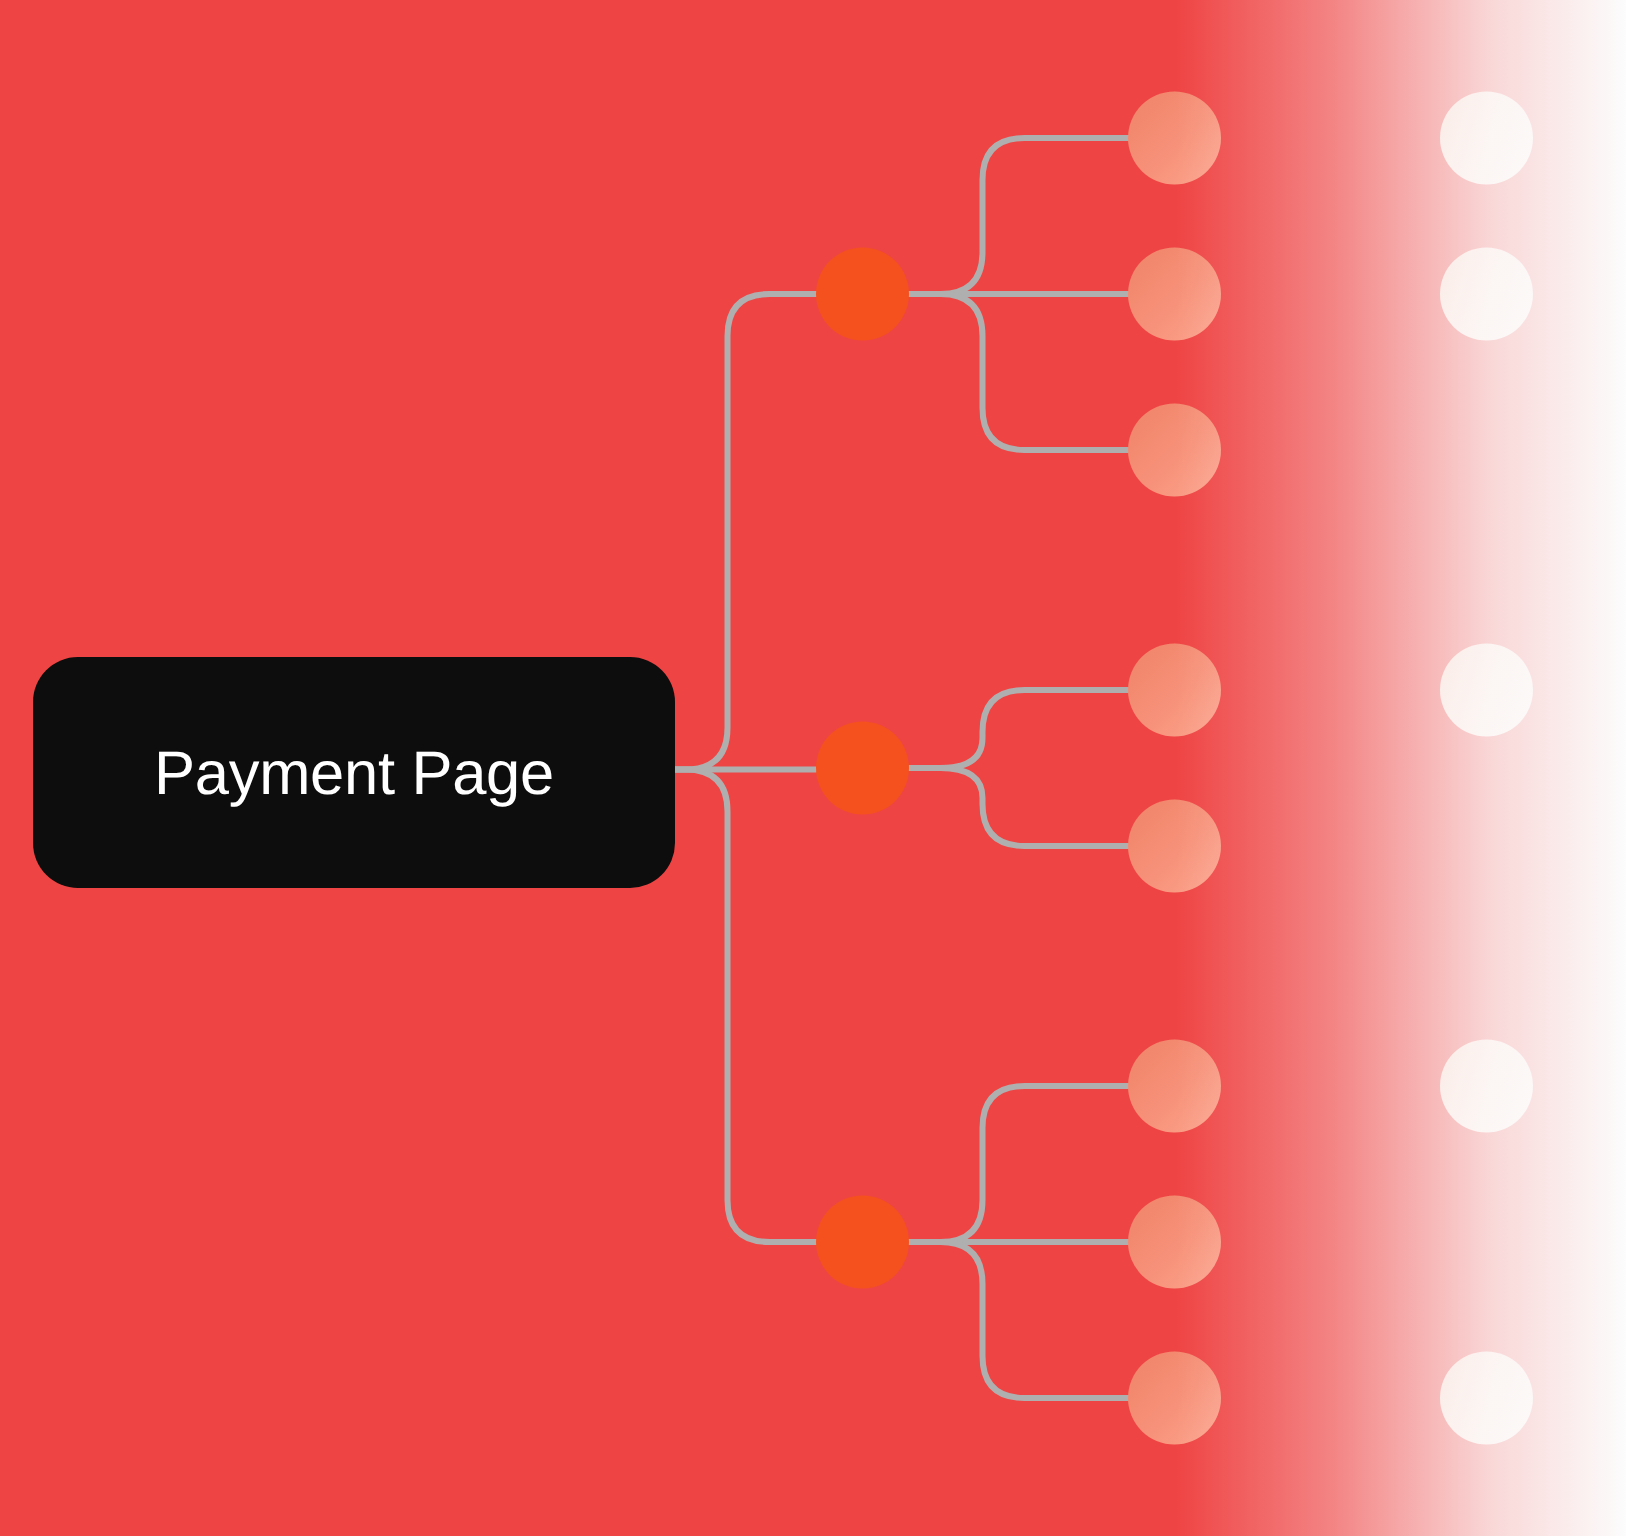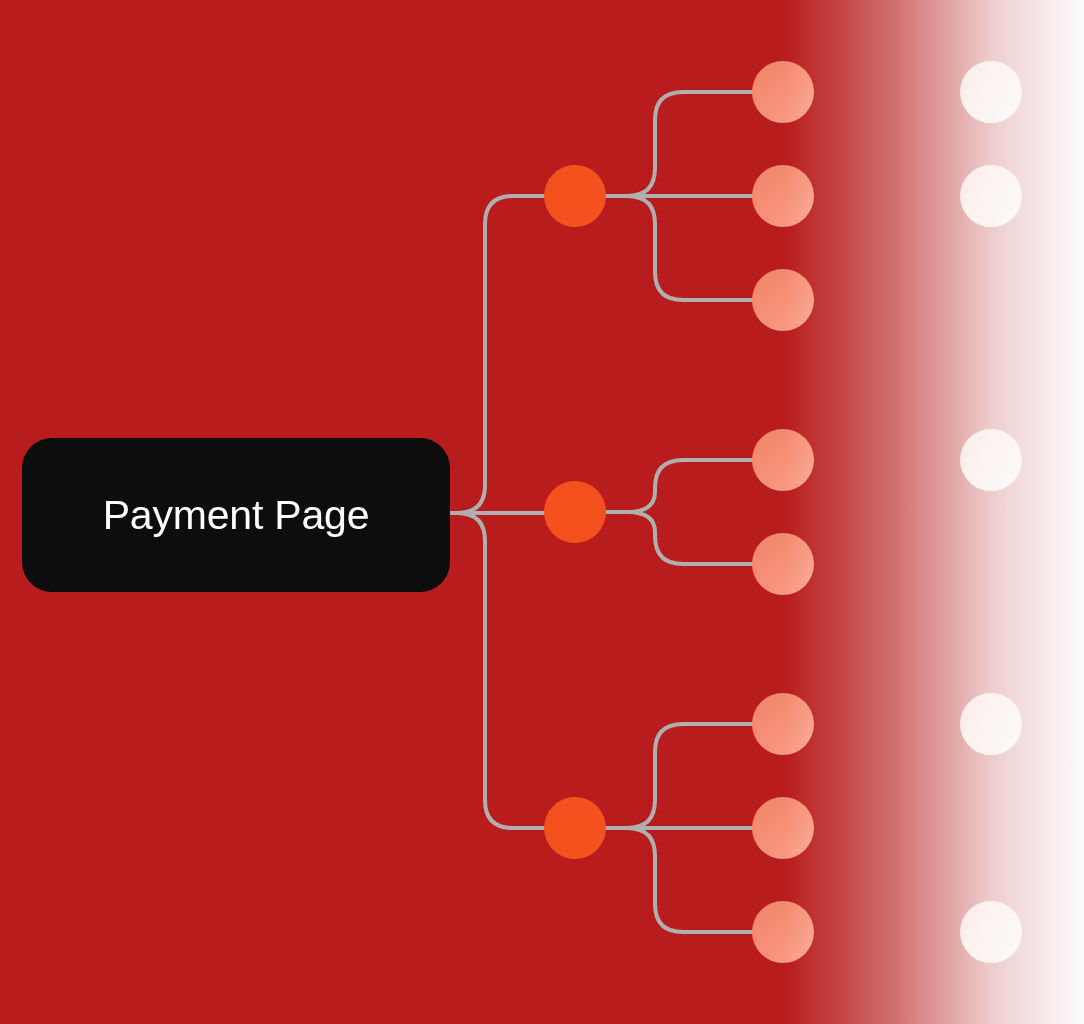--- a/index.html
+++ b/index.html
@@ -7,21 +7,21 @@
     padding: 0;
     background: #ffffff;
   }
   body {
     font-family: "Liberation Sans", sans-serif;
   }
   #canvas {
     position: relative;
     width: 1084px;
     height: 1024px;
-    background: #b91c1c;
+    background: #ef4444;
     overflow: hidden;
   }
   #tree-svg {
     position: absolute;
     inset: 0;
     width: 1084px;
     height: 1024px;
     display: block;
   }
   #root-node {

